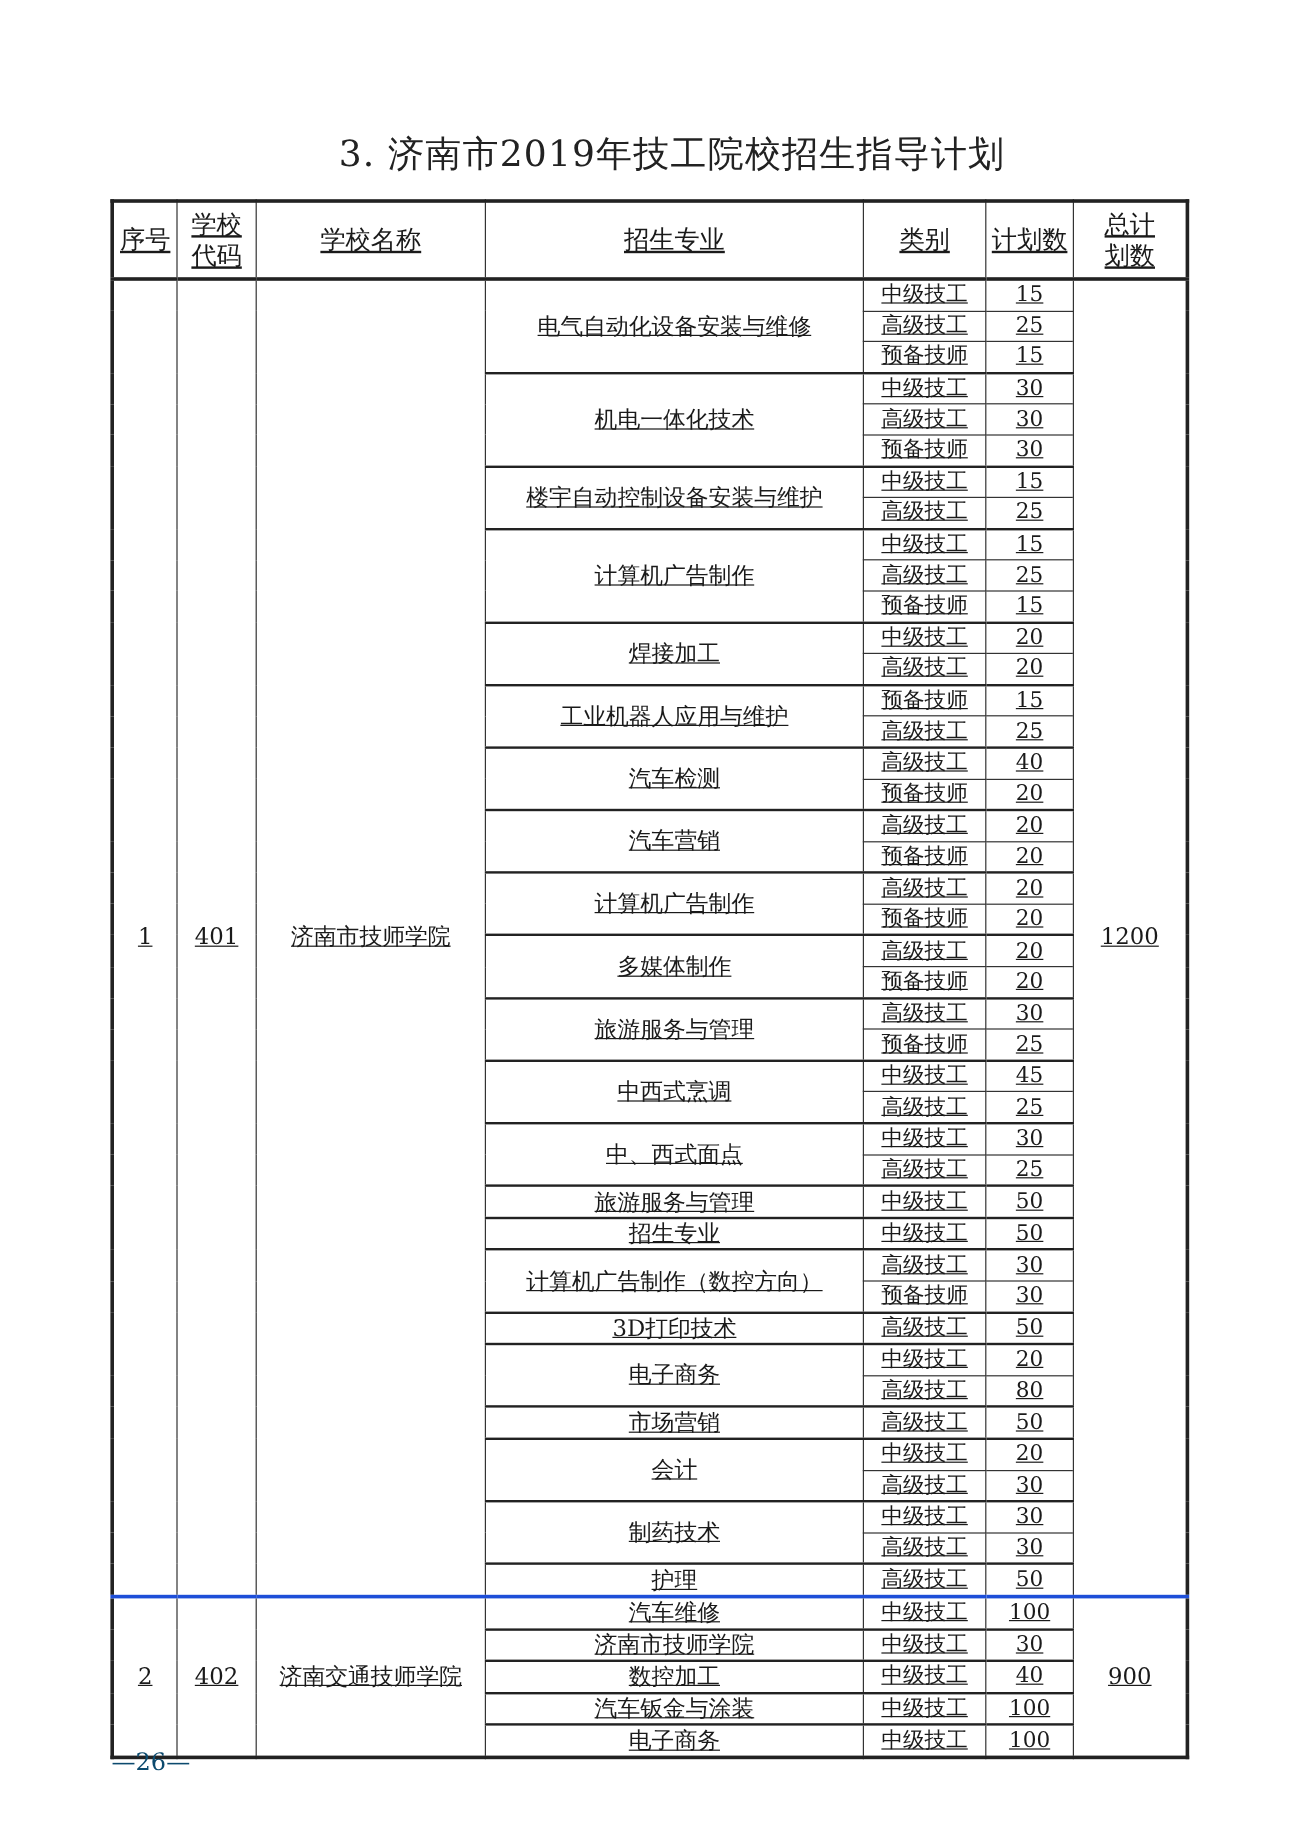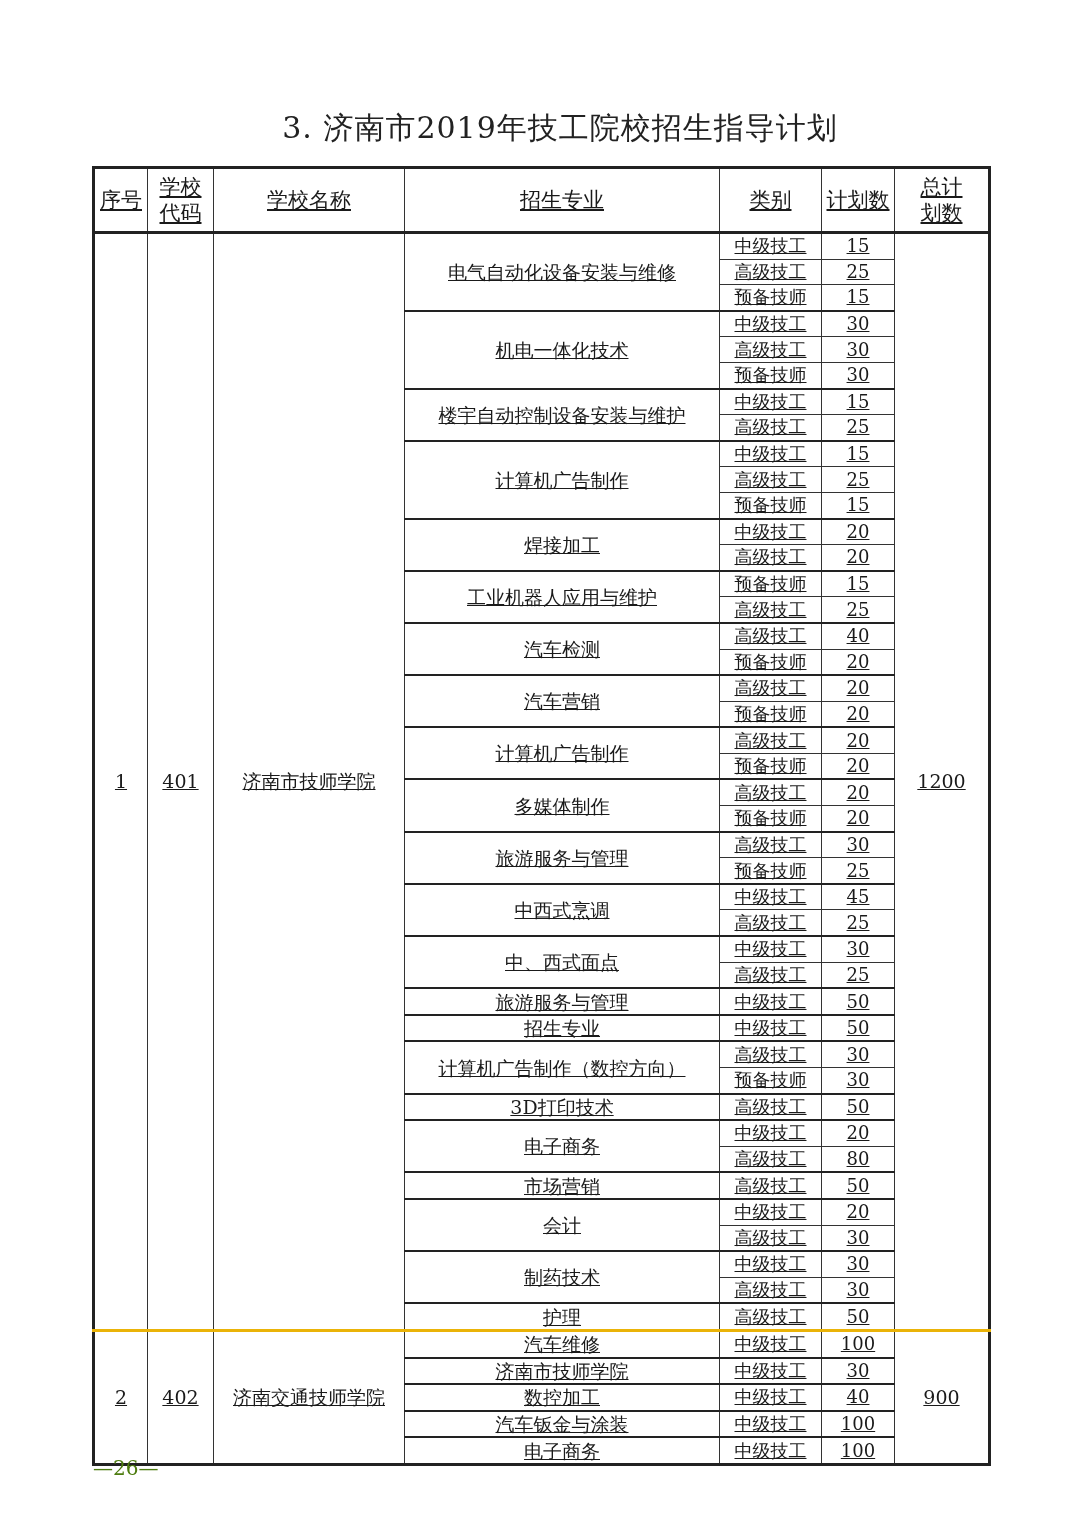--- a/index.html
+++ b/index.html
@@ -10,22 +10,22 @@
   table.plan { position:absolute; left:92px; top:166px; border-collapse:collapse;
                width:896px; table-layout:fixed; border:3px solid #222;text-decoration:underline; }
   table.plan th, table.plan td { border:1px solid #333; padding:0; text-align:center;
                vertical-align:middle; font-weight:normal; overflow:hidden; white-space:nowrap; }
   table.plan thead th { height:62px; font-size:21px; line-height:26px; border-bottom:3px solid #222; white-space:normal; }
   table.plan tbody td { height:24.6px; font-size:18px; line-height:22px; }
   table.plan tbody td.major { font-size:19px;margin-top:24px; }
   table.plan tbody td.school, table.plan tbody td.seq, table.plan tbody td.code,
   table.plan tbody td.total { font-size:19px; }
   tr.group-start td { border-top:2px solid #222; }
-  tr.school-start td { border-top:3px solid #eab308; }
-  .page-num { position:absolute; left:93px; top:1456px; font-size:20px; color:#4d7c0f; }
+  tr.school-start td { border-top:3px solid #1d4ed8; }
+  .page-num { position:absolute; left:93px; top:1456px; font-size:20px; color:#0c4a6e; }
 </style>
 </head>
 <body>
 
 <div class="title">3. 济南市2019年技工院校招生指导计划</div>
 
 <table class="plan">
   <colgroup>
     <col style="width:54px">
       <col style="width:66px">

